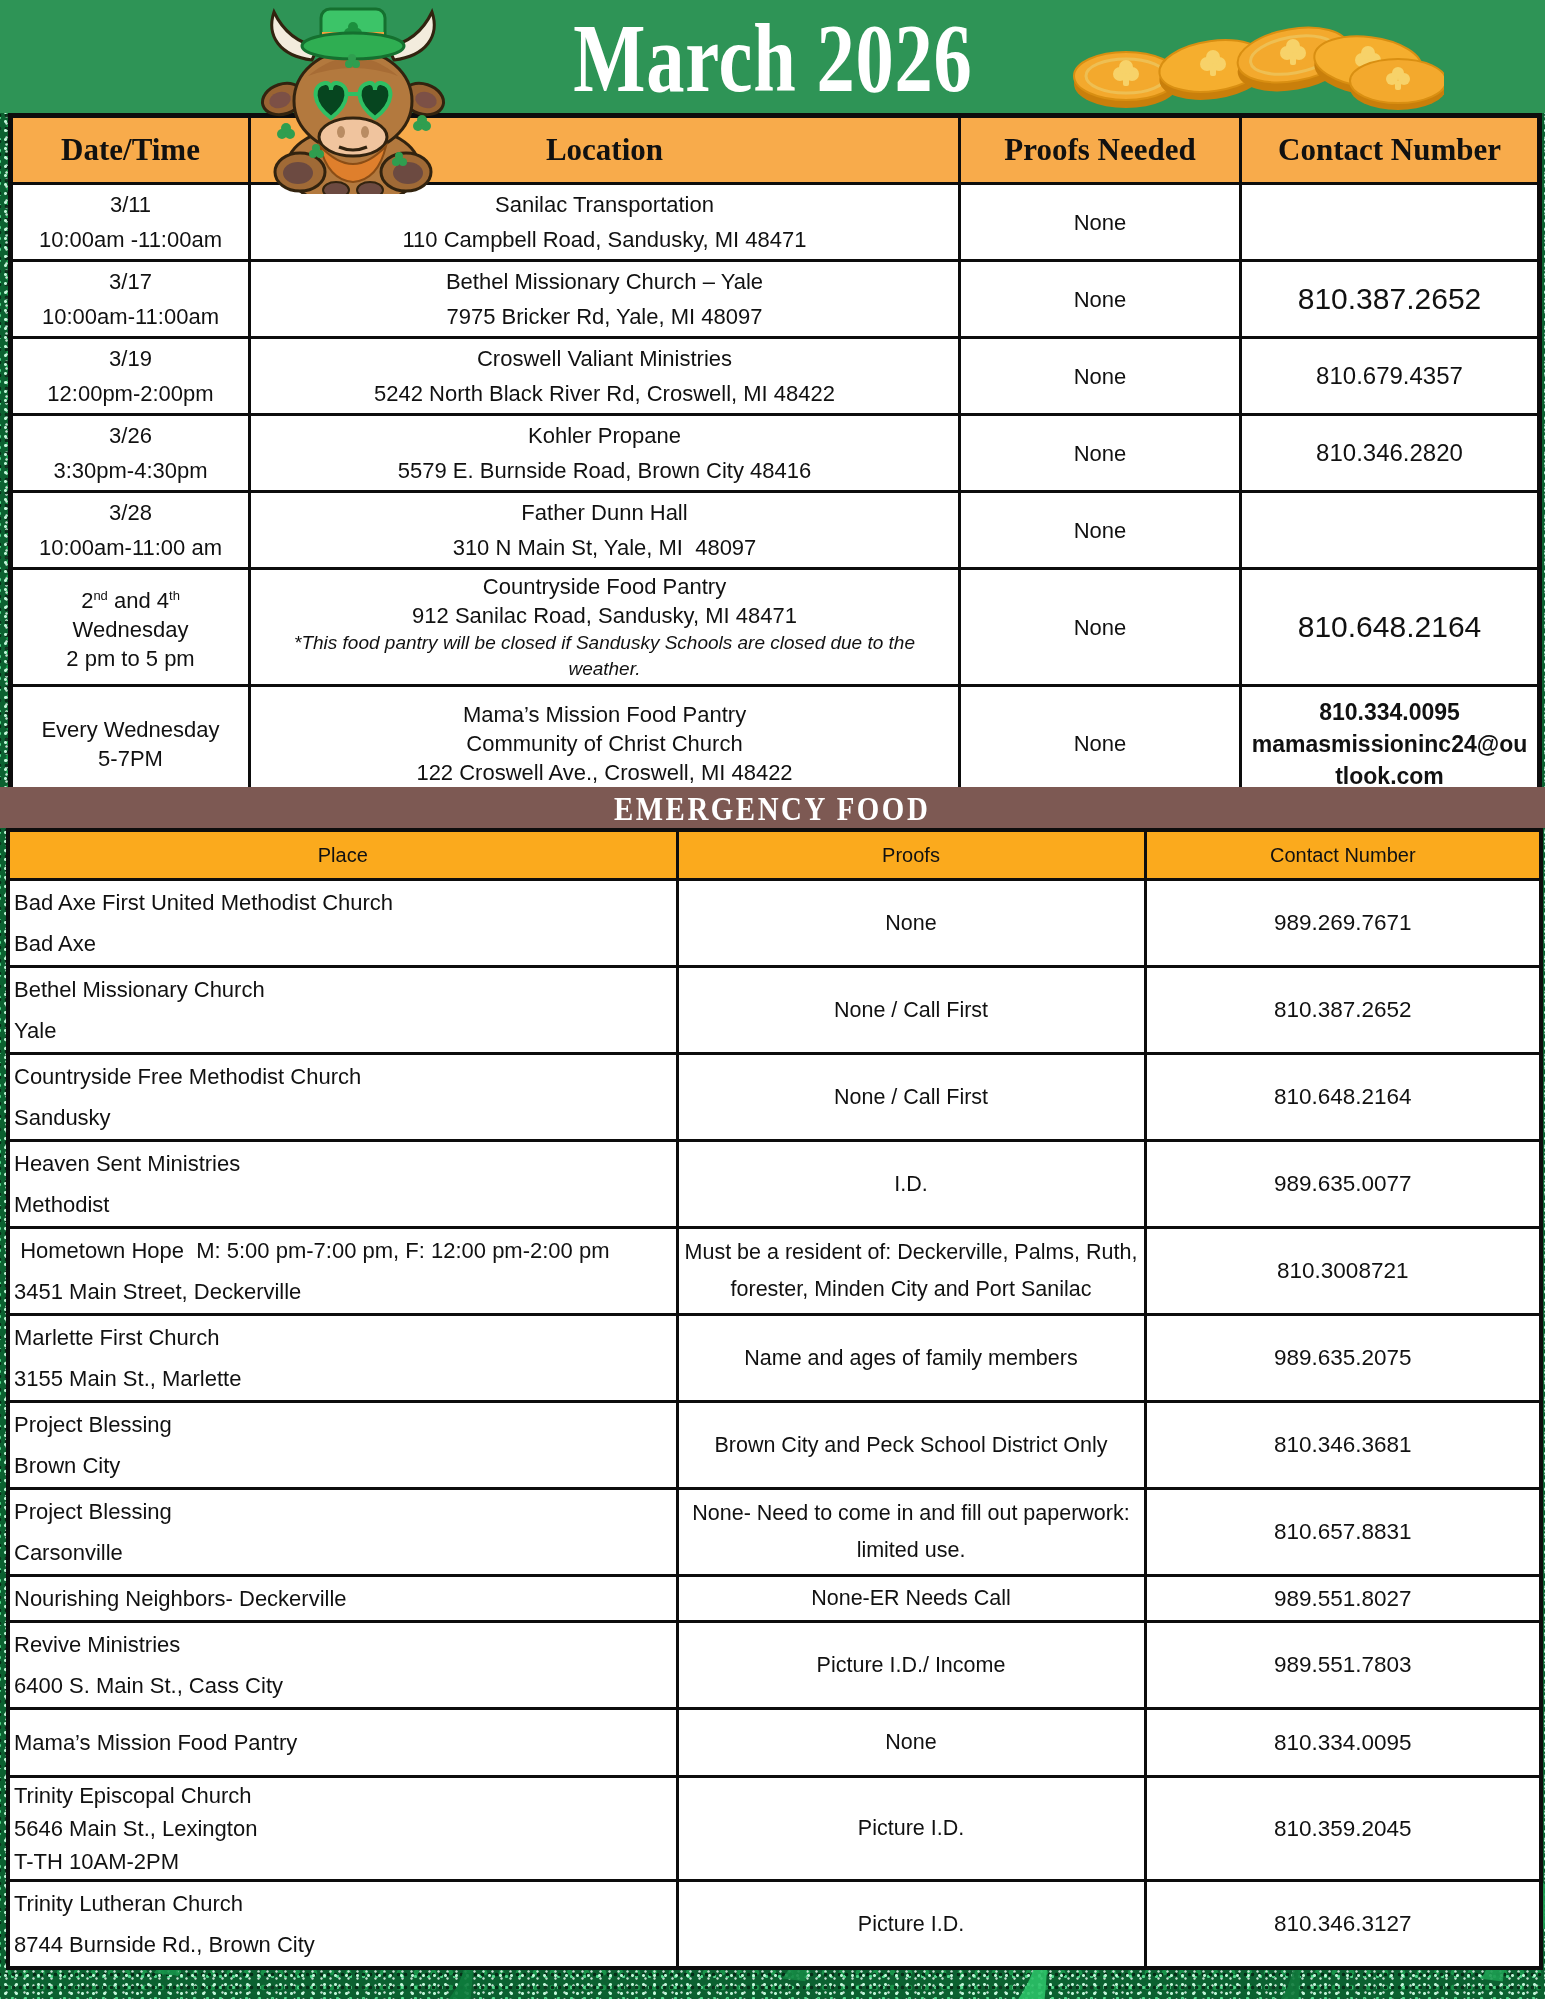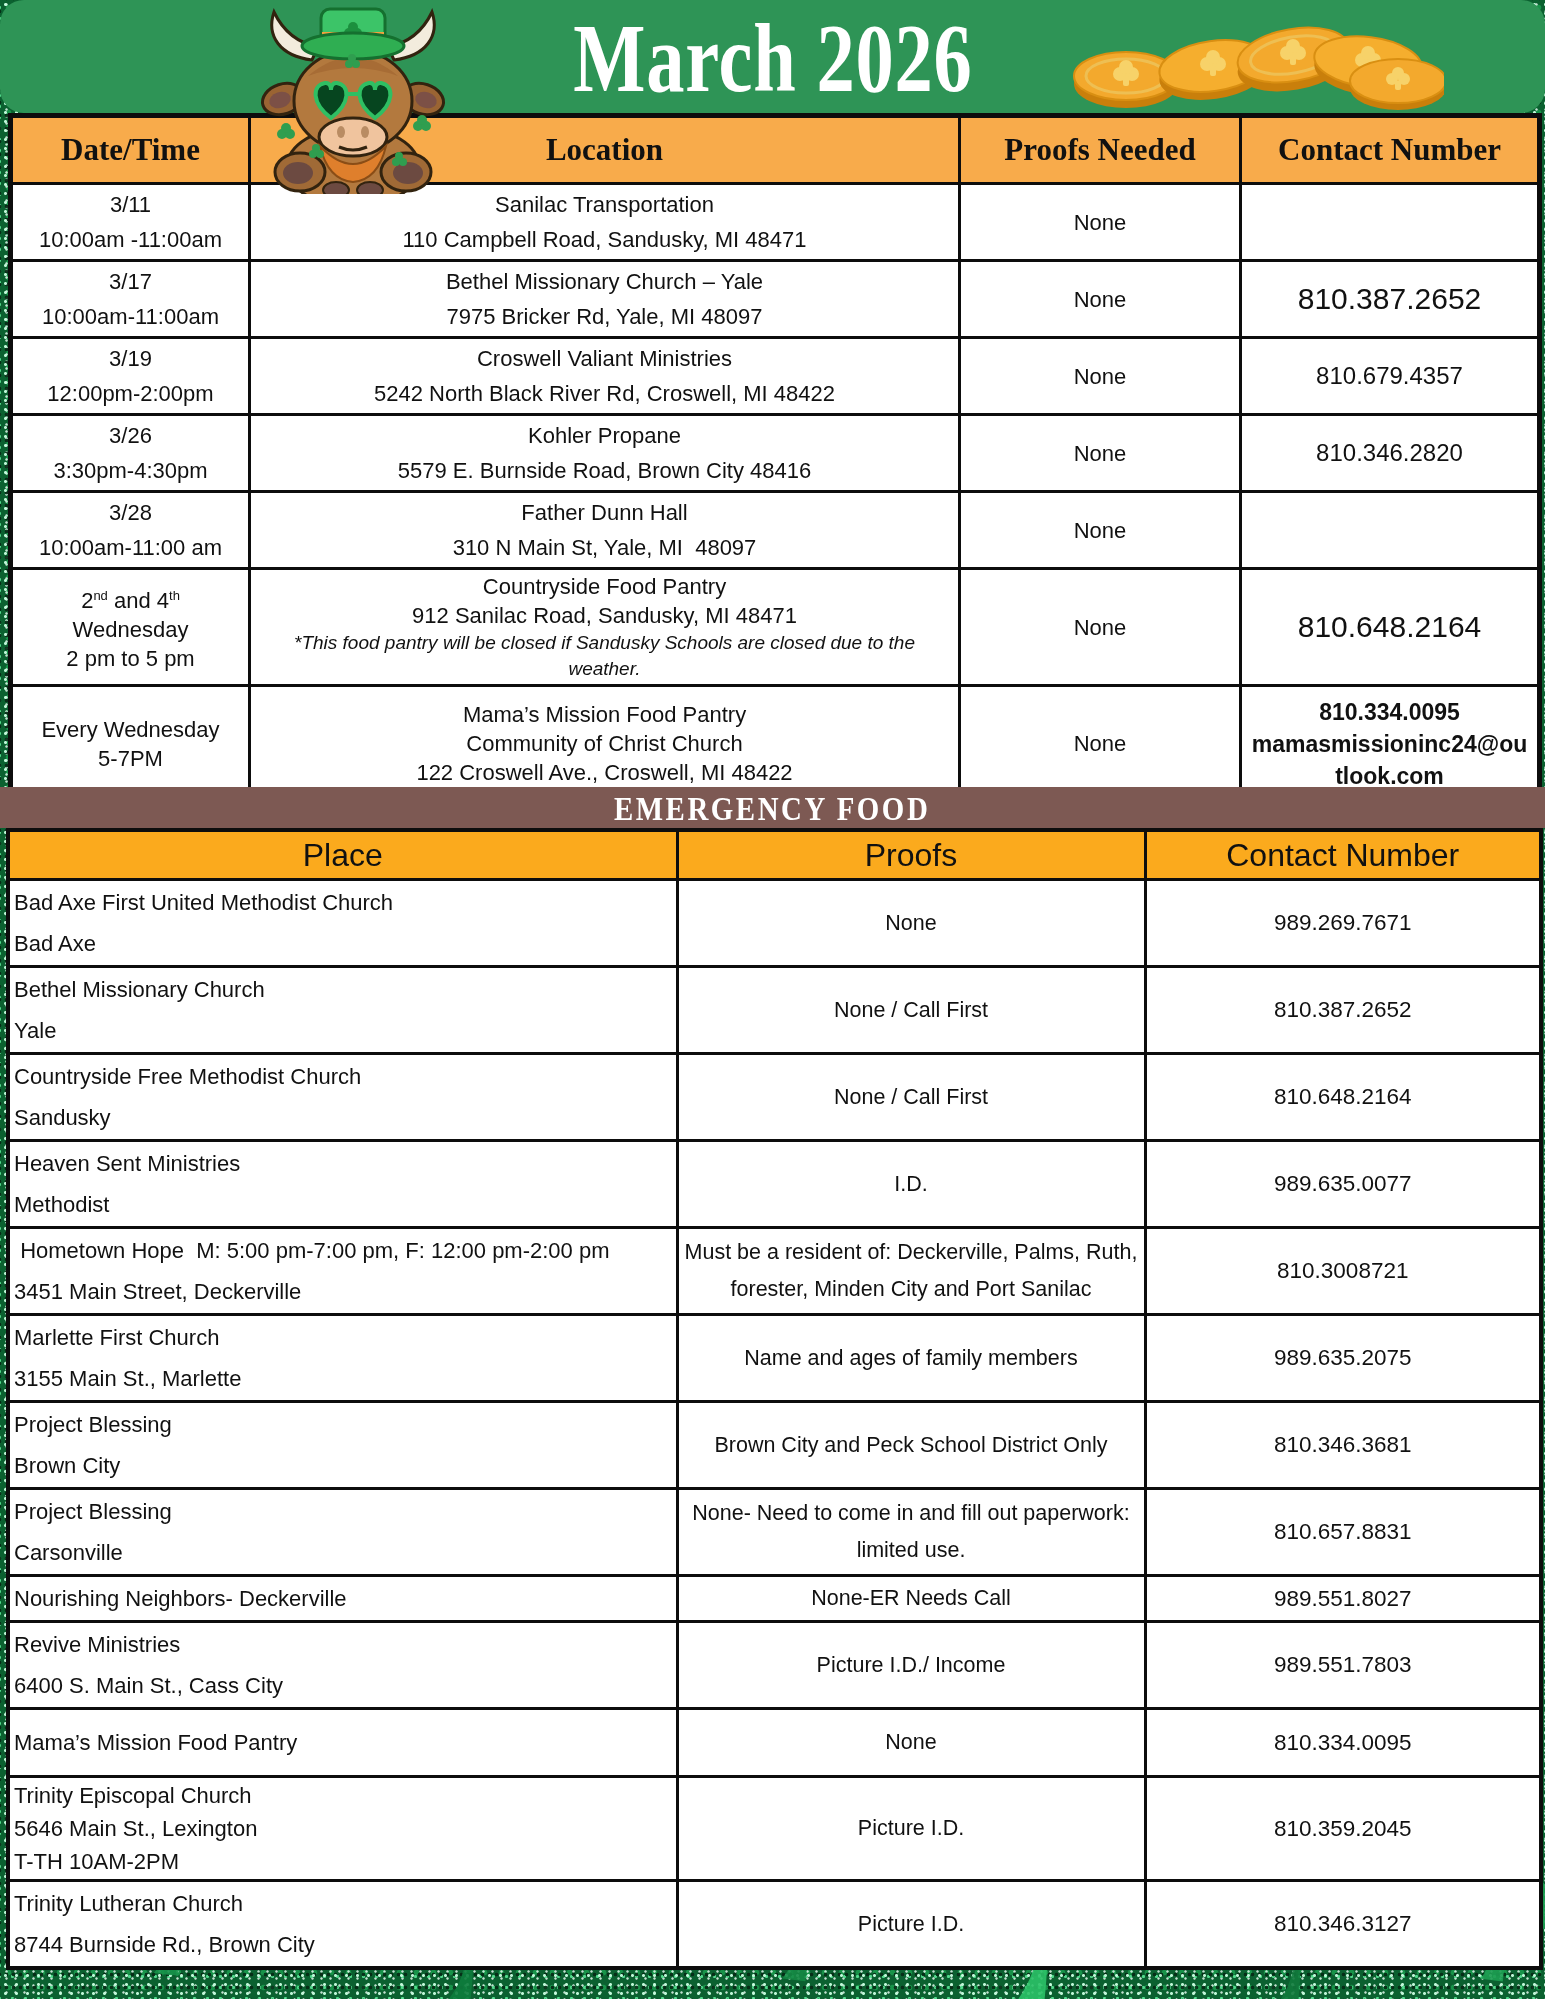--- a/index.html
+++ b/index.html
@@ -19,21 +19,21 @@
     background-image:
       radial-gradient(circle, rgba(200,255,225,.95) 0 1px, transparent 2px),
       radial-gradient(circle, rgba(6,40,20,.9) 0 1.4px, transparent 2.2px),
       radial-gradient(circle, rgba(90,230,150,.9) 0 1.2px, transparent 2px),
       radial-gradient(circle, rgba(240,255,248,.8) 0 .8px, transparent 1.6px),
       radial-gradient(circle, rgba(24,150,75,.95) 0 2.4px, transparent 3.2px);
     background-size:11px 9px,7px 13px,13px 11px,9px 7px,17px 15px;
     background-position:0 0,3px 5px,6px 2px,2px 8px,0 0;
   }
   
-  .top-banner{position:absolute;top:0;left:0;width:100%;height:113px;background:var(--header_green);z-index:2;border-radius:24px;}
+  .top-banner{position:absolute;top:0;left:0;width:100%;height:113px;background:var(--header_green);z-index:2;}
   .page-title{margin:0;position:absolute;left:0;right:0;top:0;height:113px;line-height:117px;text-align:center;}
   .page-title .condense{display:inline-block;transform:scaleX(.78);transform-origin:center;
     font-family:var(--serif);font-weight:bold;font-size:98px;color:#fff;letter-spacing:1px;white-space:nowrap;}
   .cow{position:absolute;left:250px;top:4px;width:206px;height:190px;z-index:4;}
   .coins{position:absolute;left:1068px;top:22px;width:376px;height:88px;z-index:3;}
   
   table{border-collapse:collapse;table-layout:fixed;background:#fff;z-index:2;position:absolute;}
   td,th{overflow:hidden;}
   .schedule{top:113px;left:8px;width:1529px;height:642px;border:5px solid var(--border_black);}
   .schedule th{background:var(--schedule_orange);border:3px solid var(--border_black);
@@ -46,21 +46,21 @@
   .c-normal .cline{font-size:24px;line-height:32px;text-align:center;}
   .c-large .cline{font-size:30px;line-height:36px;}
   .c-bold .cline{font-size:23px;font-weight:bold;line-height:32px;word-break:break-all;}
   
   .banner{position:absolute;top:787px;left:0;width:100%;height:41px;background:var(--banner_brown);z-index:2;text-align:center;line-height:43px;}
   .banner .condense{display:inline-block;transform:scaleX(.85);transform-origin:center;
     font-family:var(--serif);font-weight:bold;font-size:34px;letter-spacing:3px;color:#fff;white-space:nowrap;}
   
   .emergency{top:828px;left:6px;width:1533px;border:4px solid var(--border_black);}
   .emergency th{background:var(--emergency_orange);border:3px solid var(--border_black);
-    font-family:var(--sans);font-weight:normal;font-size:32px;height:44px;text-align:center;}
+    font-family:var(--sans);font-weight:normal;font-size:20px;height:44px;text-align:center;}
   .emergency td{border:3px solid var(--border_black);background:#fff;vertical-align:middle;font-size:22px;}
   .emergency .place-cell{text-align:left;padding:1px 4px;}
   .emergency .place-cell .line{line-height:41px;white-space:pre-wrap;}
   .emergency .compact .line{line-height:33px;}
   .emergency .proofs-cell{text-align:center;padding:1px 6px;font-size:21.5px;line-height:37px;}
   .emergency .contact-cell{text-align:center;font-size:22.5px;padding:1px 4px;}
   
   .sham{position:absolute;z-index:0;opacity:.9;}
 </style>
 </head>

